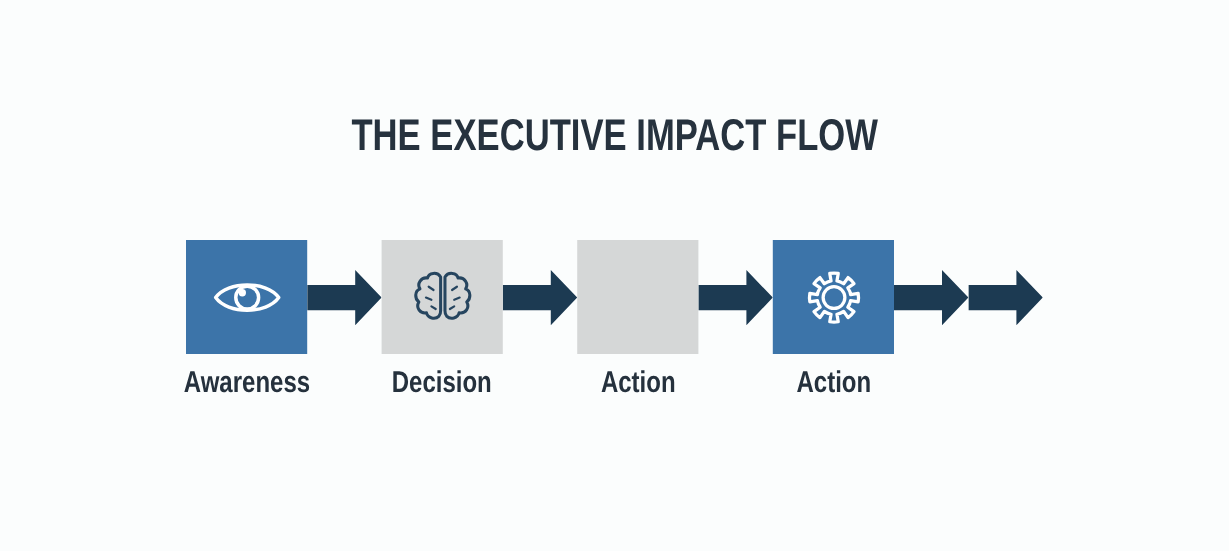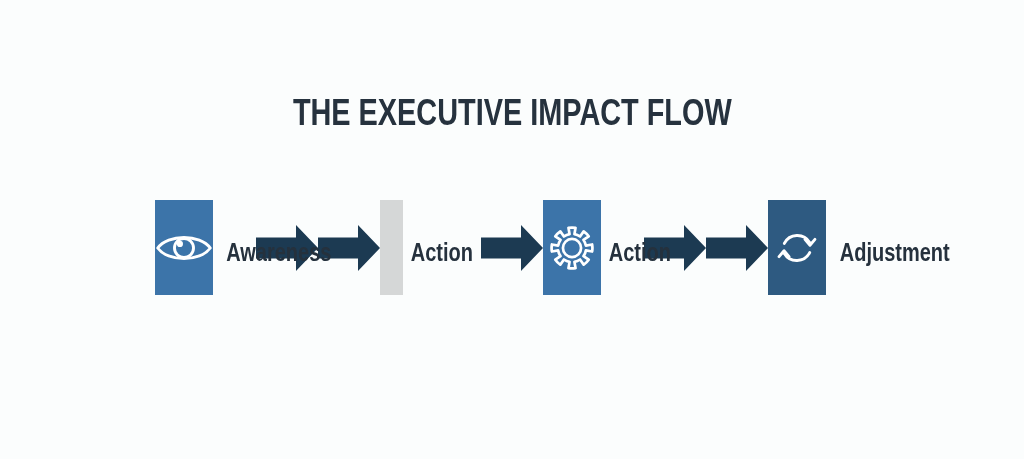--- a/index.html
+++ b/index.html
@@ -21,21 +21,21 @@
     white-space:nowrap;
   }
   .cond{display:inline-block;transform:scaleX(0.78);transform-origin:center;}
 
   
   .flow{
     position:absolute;top:200px;left:50%;
     transform:translateX(-50%);
     display:flex;align-items:flex-start;
   }
-  .step{display:flex;flex-direction:row;align-items:center;width:101px;}
+  .step{display:flex;flex-direction:column;align-items:center;width:101px;}
   .box{
     width:101px;height:95px;
     display:flex;align-items:center;justify-content:center;
     box-sizing:border-box;
   }
   .box.blue{background:#3c74a9;color:#ffffff;}
   .box.gray{background:#d5d7d7;color:#26455f;}
   .box.navy{background:#2e5a81;color:#ffffff;}
   .box svg.icon{width:58px;height:58px;display:block;}
   .label{
@@ -120,20 +120,30 @@
       <span class="cond">Awareness</span>
     </div>
   </div>
 
   <div class="connector">
     <svg viewBox="0 0 62 46">
       <use href="#sym-arrow-right-icon"></use>
     </svg>
   </div>
 
+  <div class="step">
+    <div class="box gray">
+      <svg class="icon">
+            <use href="#sym-brain-icon"></use>
+          </svg>
+    </div>
+    <div class="label">
+      <span class="cond">Decision</span>
+    </div>
+  </div>
 
   <div class="connector">
     <svg viewBox="0 0 62 46">
       <use href="#sym-arrow-right-icon"></use>
     </svg>
   </div>
 
   <div class="step">
     <div class="box gray">
       
@@ -166,24 +176,14 @@
     </svg>
   </div>
 
 
   <div class="connector">
     <svg viewBox="0 0 62 46">
       <use href="#sym-arrow-right-icon"></use>
     </svg>
   </div>
 
-  <div class="step">
-    <div class="box navy">
-      <svg class="icon">
-            <use href="#sym-refresh-icon"></use>
-          </svg>
-    </div>
-    <div class="label">
-      <span class="cond">Adjustment</span>
-    </div>
-  </div>
 </div>
 </div>
 
 </body></html>

